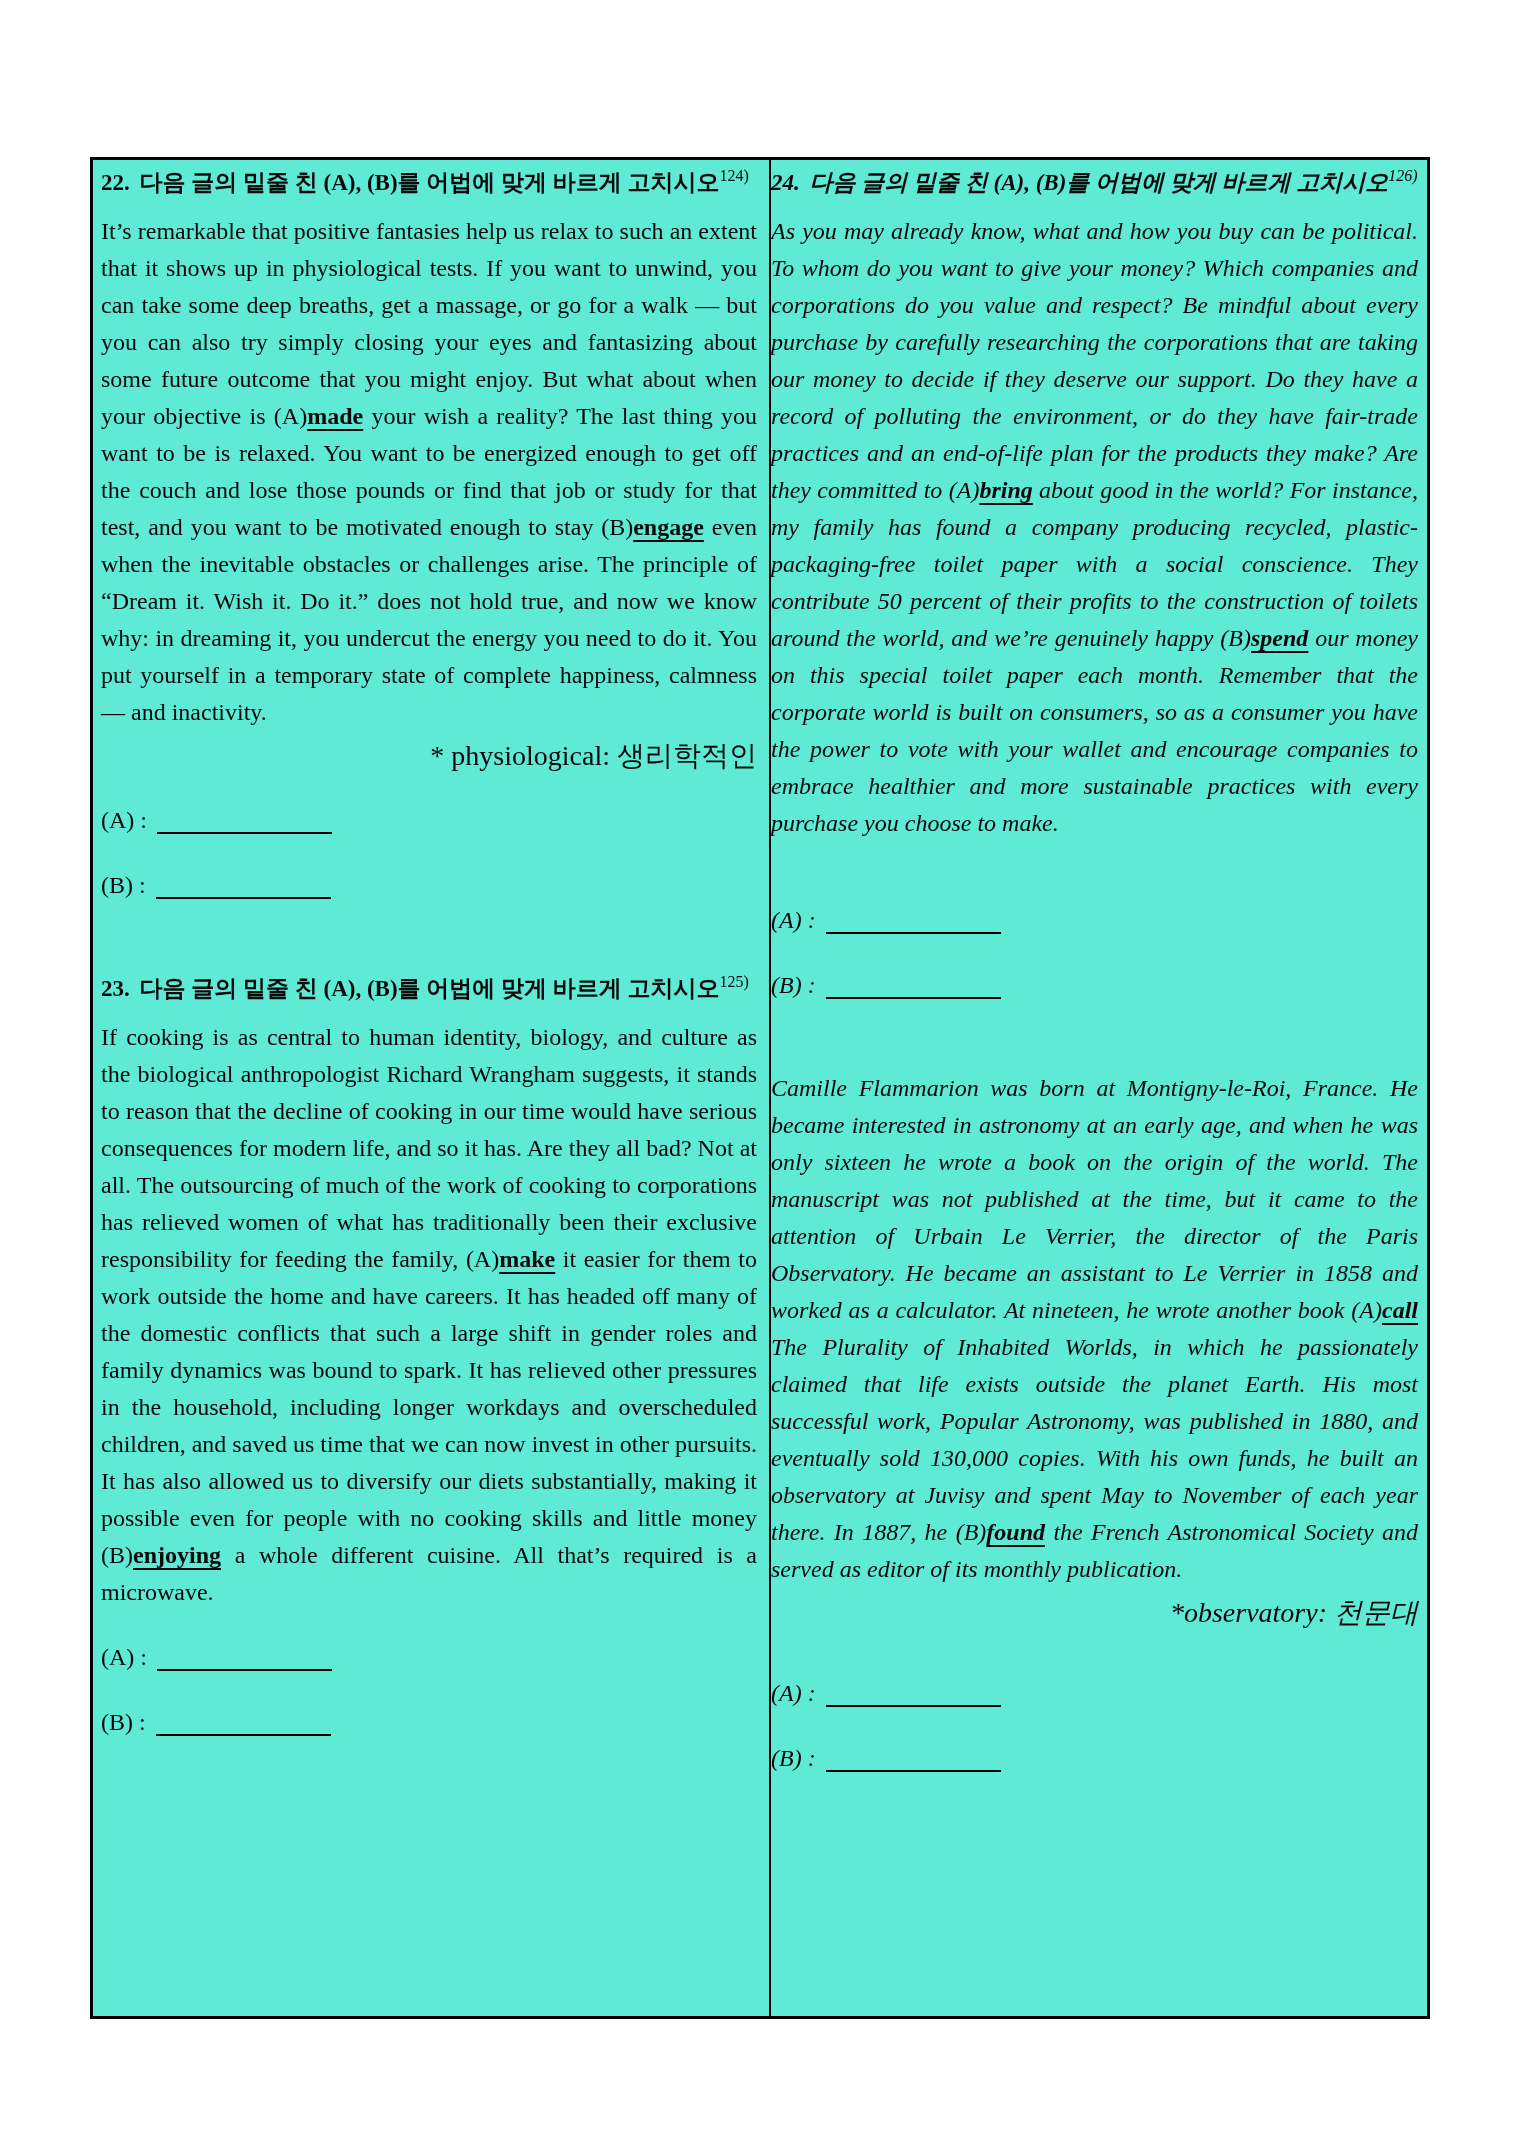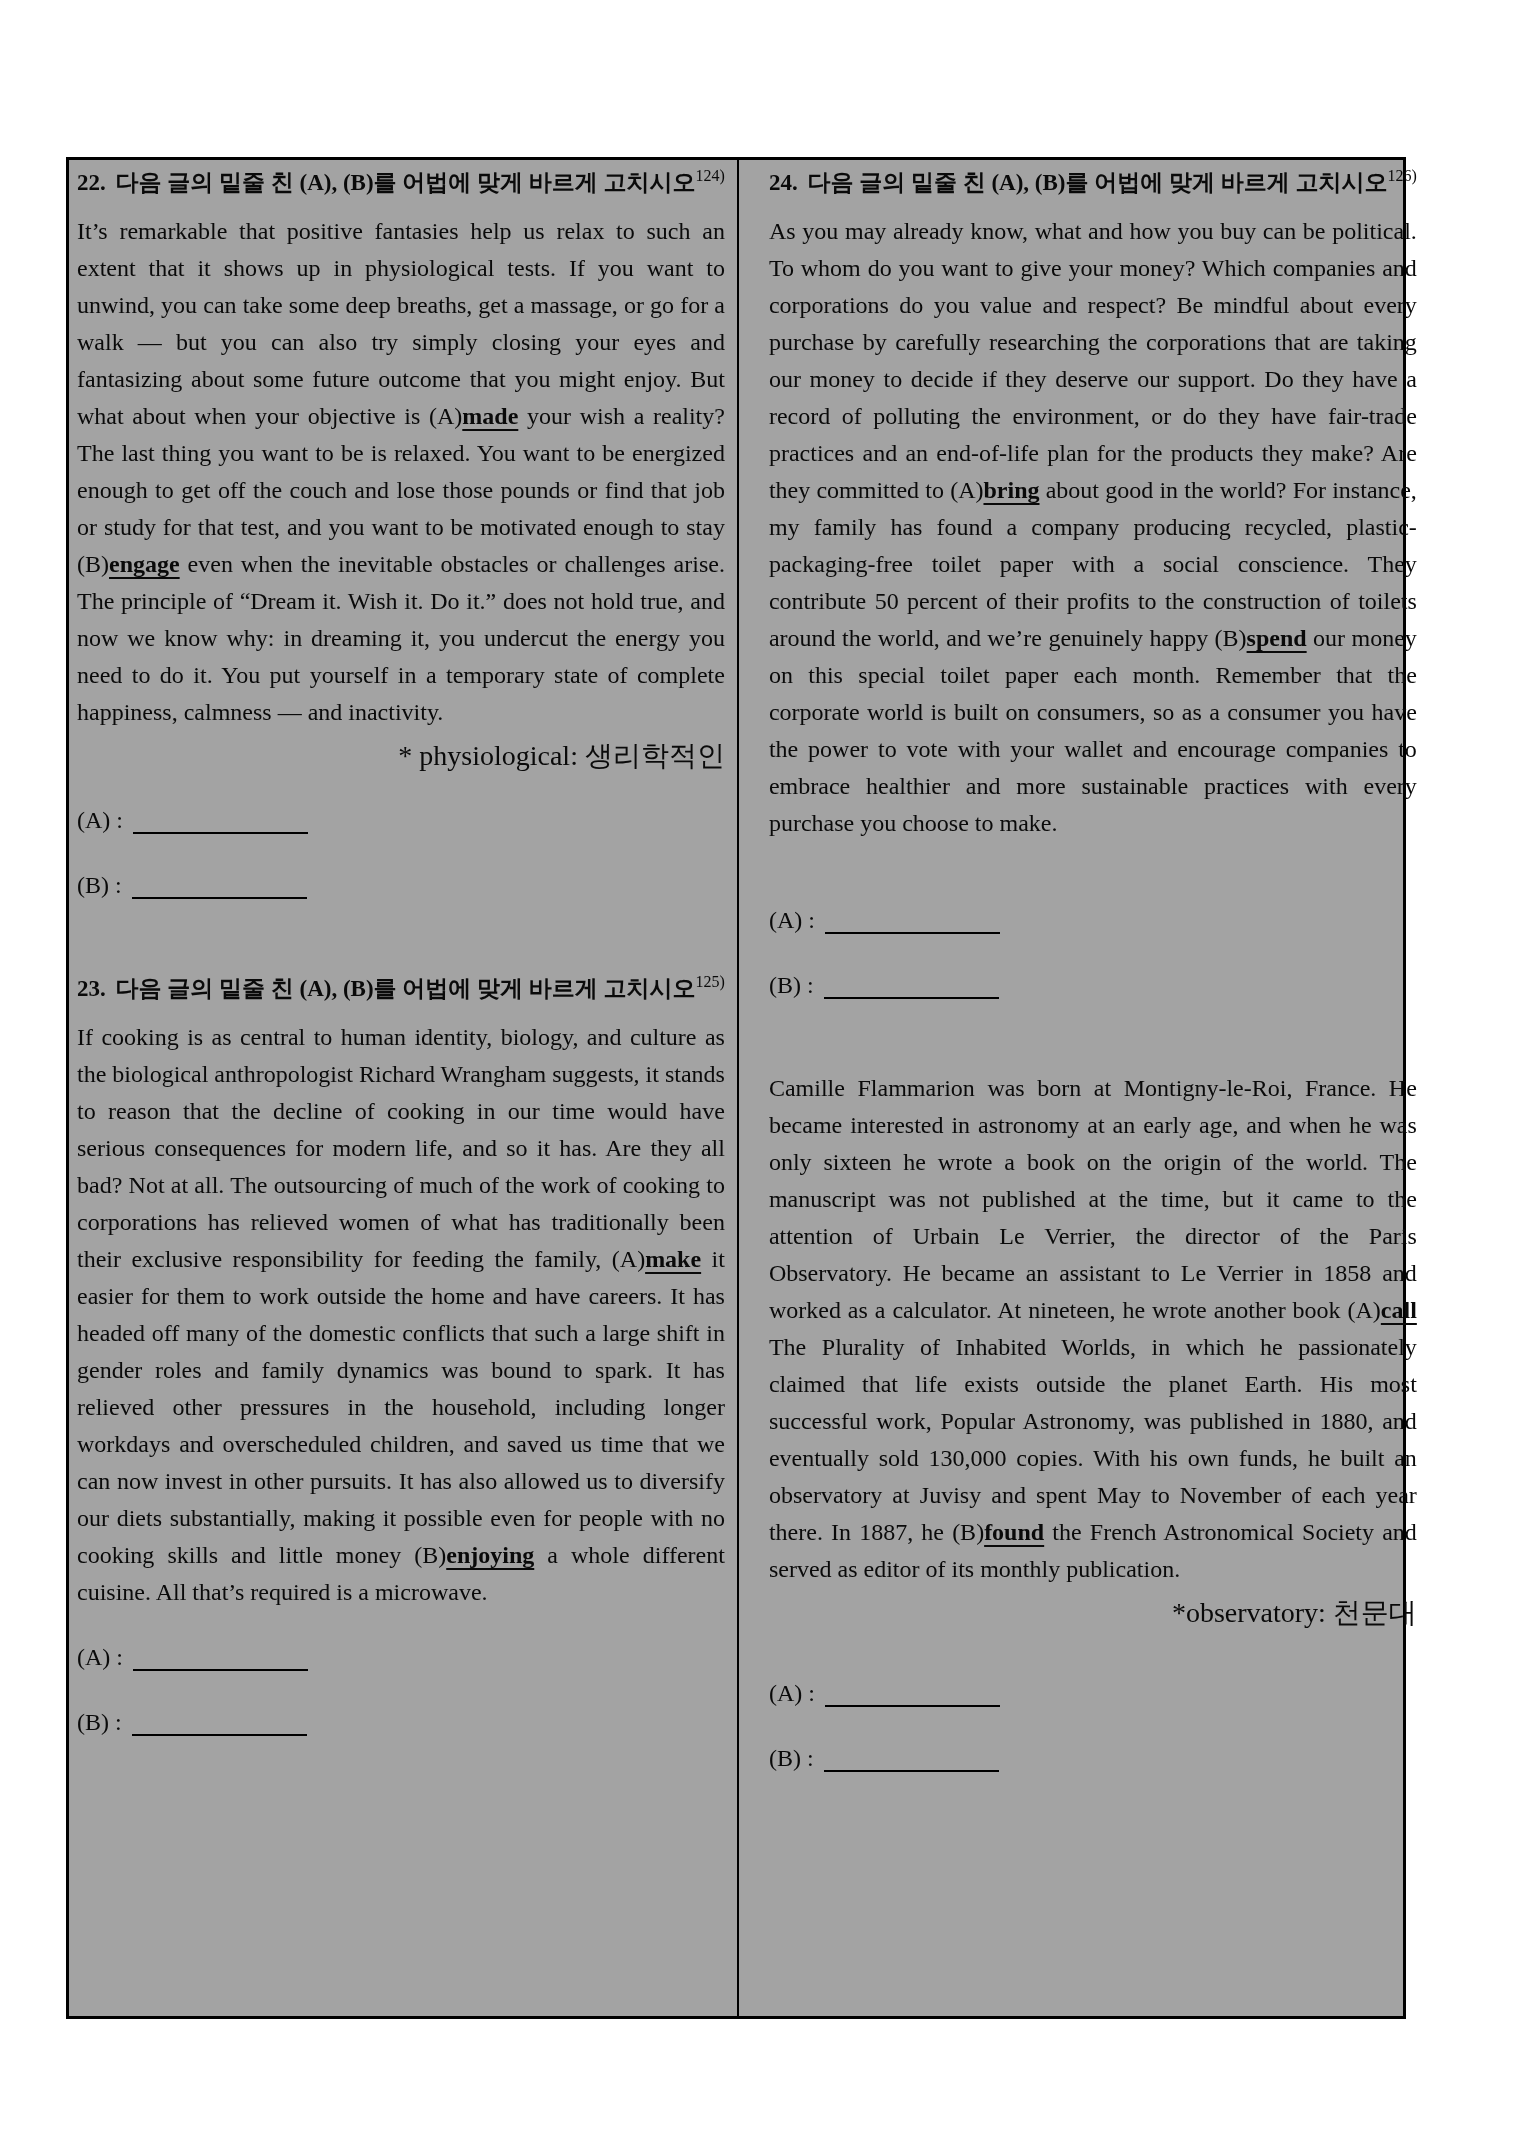--- a/index.html
+++ b/index.html
@@ -9,43 +9,43 @@
   }
   body {
     width: 1519px;
     height: 2150px;
     position: relative;
     font-family: "Liberation Serif", "DejaVu Serif", serif;
     color: #0a0a0a;
   }
   .sheet-frame {
     position: absolute;
-    left: 66px;
+    left: 90px;
     top: 157px;
     width: 1340px;
     height: 1862px;
     border: 3px solid #000;
     box-sizing: border-box;
     display: flex;
-    background: #a3a3a3;
+    background: #5eead4;
   }
   .col {
     box-sizing: border-box;
     padding-top: 4px;
   }
   .col-left {
     width: 678px;
     border-right: 2px solid #000;
     padding-left: 8px;
     padding-right: 12px;
   }
   .col-right {
     flex: 1;
-    padding-left: 30px;
     padding-right: 9px;
+    font-style: italic;
   }
   .question + .question {
     margin-top: 66px;
   }
   .q-title {
     font-weight: 700;
     font-size: 23px;
     line-height: 37px;
     margin-bottom: 12px;
     white-space: nowrap;

